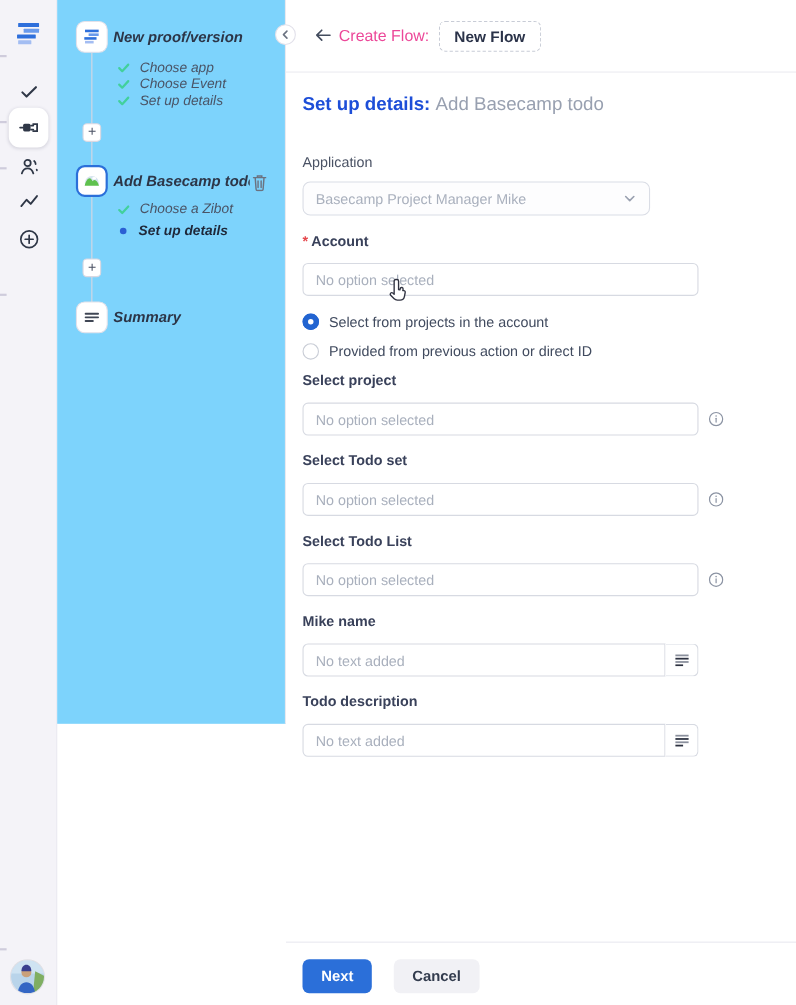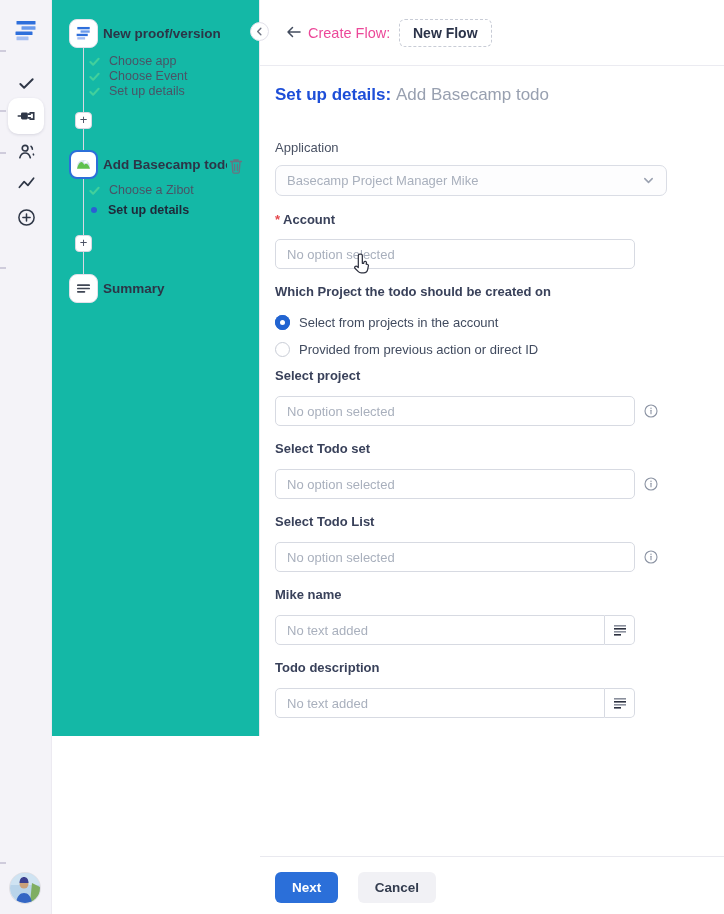--- a/index.html
+++ b/index.html
@@ -10,48 +10,48 @@
   .rail { position:absolute; left:0; top:0; width:52px; height:914px; background:#f4f3f8; border-right:1px solid #eceaf1; }
   .rail-tick { position:absolute; left:0; width:6px; height:2px; background:#cfccdc; }
   .rail-logo { position:absolute; left:13px; top:18px; width:26px; height:26px; cursor:pointer; }
   .rail-item { position:absolute; left:16px; width:20px; height:20px; display:flex; align-items:center; justify-content:center; cursor:pointer; }
   .rail-item svg { width:19px; height:19px; }
   .rail-active { position:absolute; left:8px; top:98px; width:36px; height:36px; background:#fff; border-radius:10px; box-shadow:0 1px 3px rgba(40,40,80,.14); display:flex; align-items:center; justify-content:center; cursor:pointer; }
   .rail-active svg { width:20px; height:20px; }
   .avatar { position:absolute; left:10px; top:873px; width:30px; height:30px; border-radius:50%; overflow:hidden; cursor:pointer; box-shadow:0 0 0 1px rgba(0,0,0,.08); }
 
   
-  .flow-panel { position:absolute; left:52px; top:0; width:208px; height:736px; background:#14b8a6; border-right:1px solid #e9e9ef; }
+  .flow-panel { position:absolute; left:52px; top:0; width:208px; height:658px; background:#7dd3fc; border-right:1px solid #e9e9ef;font-style:italic; }
   .connector { position:absolute; left:31px; top:48px; width:1px; height:241px; background:#d9d8e2; }
   .step-icon { position:absolute; left:17px; width:29px; height:29px; background:#fff; border:1px solid #e2e1ea; border-radius:8px; display:flex; align-items:center; justify-content:center; cursor:pointer; }
   .step-icon.sel { border:2px solid #2b6fd9; }
   .step-icon svg { width:17px; height:17px; }
   .step-title { position:absolute; left:51px; font-size:13.5px; font-weight:700; color:#2c3547; white-space:nowrap; overflow:hidden; max-width:124px; cursor:pointer; }
   .trash-btn { position:absolute; left:177px; width:14px; height:16px; cursor:pointer; }
-  .substep { position:absolute; left:37px; display:flex; align-items:center; gap:9px; font-size:12.5px; color:#4a5466; cursor:pointer; white-space:nowrap;justify-content:space-between; }
+  .substep { position:absolute; left:55px; display:flex; align-items:center; gap:9px; font-size:12.5px; color:#4a5466; cursor:pointer; white-space:nowrap;justify-content:space-between; }
   .substep.active { font-weight:700; color:#1f2839; }
   .dot-blue { width:6px; height:6px; border-radius:50%; background:#2b5fd3; margin:0 2px; }
   .plus-btn { position:absolute; left:23px; width:17px; height:17px; background:#fff; border:1px solid #d9d8e2; border-radius:4px; color:#4a5163; font-size:13px; line-height:14px; text-align:center; cursor:pointer; }
 
   
   .main { position:absolute; left:260px; top:0; width:464px; height:914px; background:#fff; }
   .main-header { position:absolute; left:0; top:0; width:100%; height:66px; border-bottom:1px solid #ebebf1; }
   .collapse-btn { position:absolute; left:-10px; top:22px; width:19px; height:19px; border-radius:50%; background:#fff; border:1px solid #e2e1ea; display:flex; align-items:center; justify-content:center; cursor:pointer; }
   .back-arrow { position:absolute; left:26px; top:24px; width:16px; height:16px; cursor:pointer; }
   .hdr-label { position:absolute; left:48px; top:25px; font-size:14.5px; color:#ec4899; }
   .flow-name-chip { position:absolute; left:139px; top:19px; padding:5px 13px; border:1px dashed #c8ccd6; border-radius:6px; font-size:14px; font-weight:700; color:#2b3349; cursor:pointer; background:#fff;text-align:right; }
   .page-title { position:absolute; left:15px; top:85px; font-size:17px; }
   .page-title .t1 { font-weight:600; color:#1d4ed8; }
   .page-title .t2 { color:#98a0b0; }
 
   .form { position:absolute; left:15px; top:132px; width:420px; padding-top:8px; }
   .f-label { font-size:13px; color:#4a5264; margin-bottom:10px; }
   .f-label.b { font-weight:700; color:#39415a; margin-bottom:13px; }
   .req { color:#e5484d; margin-right:3px; font-weight:700; }
-  .sel-box { width:392px; height:31px; border:1px solid #dadde5; border-radius:7px; background:#fdfdfe; display:flex; align-items:center; padding:0 11px; margin-bottom:16px; cursor:pointer; }
+  .sel-box { width:316px; height:31px; border:1px solid #dadde5; border-radius:7px; background:#fdfdfe; display:flex; align-items:center; padding:0 11px; margin-bottom:16px; cursor:pointer; }
   .sel-box .ph { flex:1; font-size:13px; color:#a9b0bd; white-space:nowrap; overflow:hidden; }
   .input-box { width:360px; height:30px; border:1px solid #d7dae2; border-radius:5px; background:#fff; display:flex; align-items:center; padding:0 11px; margin-bottom:15px; cursor:text; }
   .input-box .ph { font-size:13px; color:#a9b0bd; }
   .row { display:flex; align-items:center; margin-bottom:15px; }
   .row .input-box, .row .txt-group { margin-bottom:0; }
   .info-ic { margin-left:9px; cursor:pointer; flex:none; width:14px; height:14px; }
   .radio-row { display:flex; align-items:center; gap:9px; font-size:13px; color:#414b5f; margin-bottom:10px; height:17px; cursor:pointer; }
   .radio-row:last-of-type { margin-bottom:16px; }
   .radio { width:15px; height:15px; border-radius:50%; flex:none; }
   .radio.on { background:#2264d1; box-shadow:inset 0 0 0 4.5px #2264d1; border:none; position:relative; }
@@ -237,21 +237,20 @@
         </svg>
     </div>
 
     <div class="f-label b" style="margin-bottom:12px">
       <span class="req">*</span><span>Account</span>
     </div>
     <div class="input-box">
       <span class="ph">No option selected</span>
     </div>
 
-    <div class="f-label b" style="margin-bottom:15px">Which Project the todo should be created on</div>
     <div class="radio-row">
       <span class="radio on"></span>
       <span>Select from projects in the account</span>
     </div>
     <div class="radio-row">
       <span class="radio off"></span>
       <span>Provided from previous action or direct ID</span>
     </div>
 
     <div class="f-label b">Select project</div>

